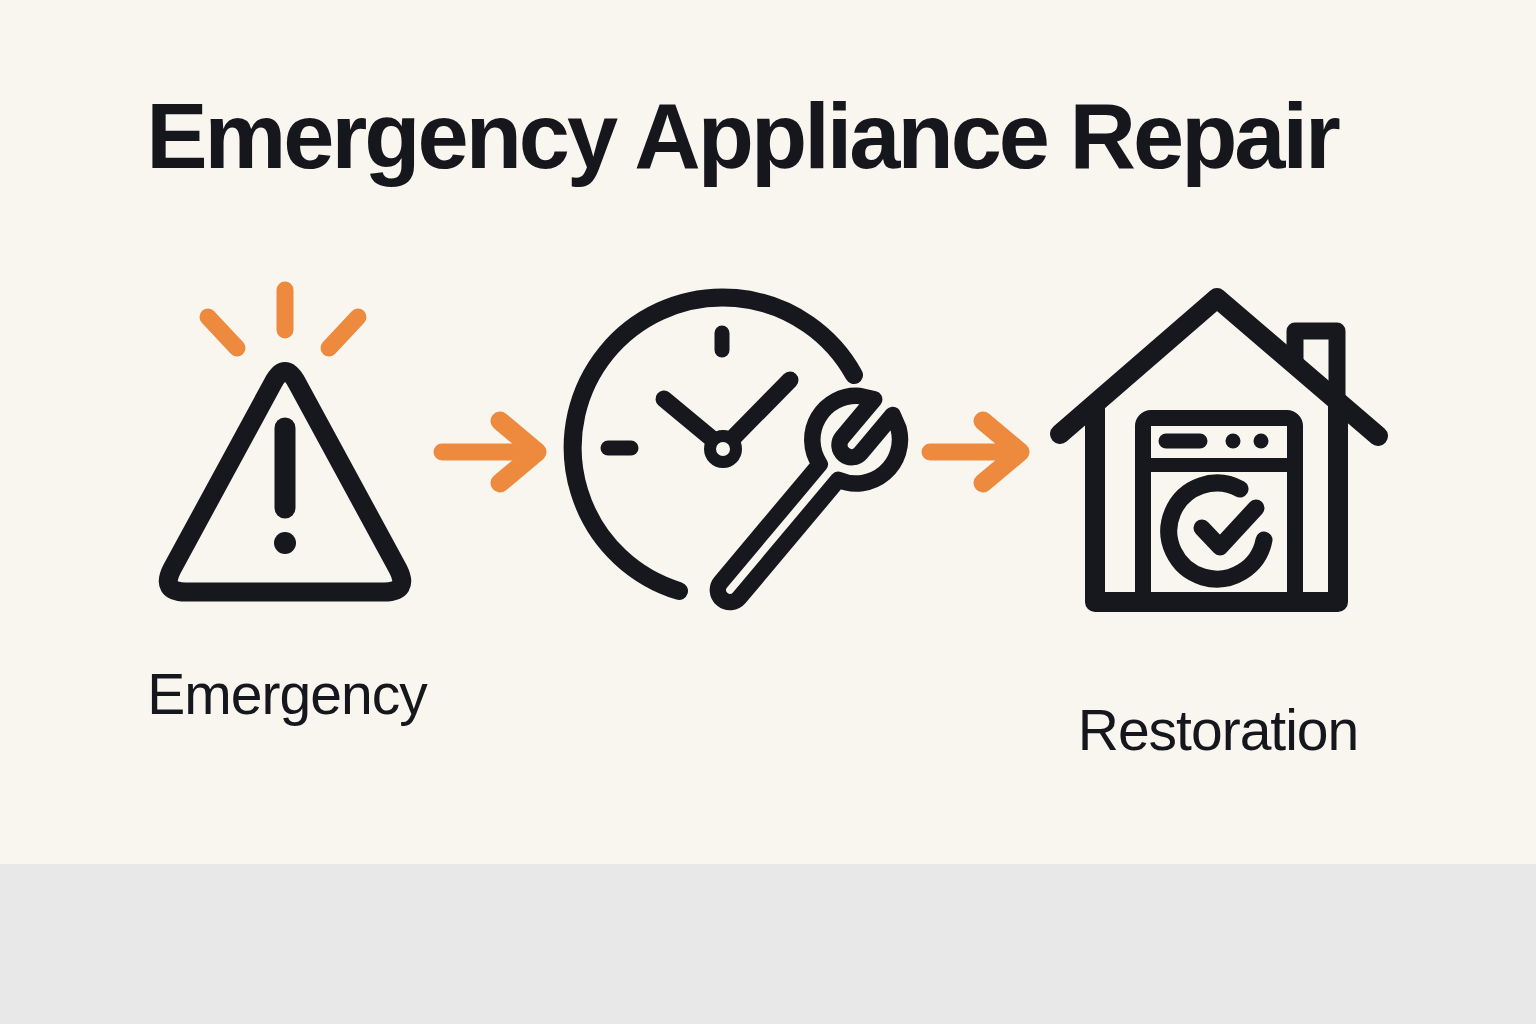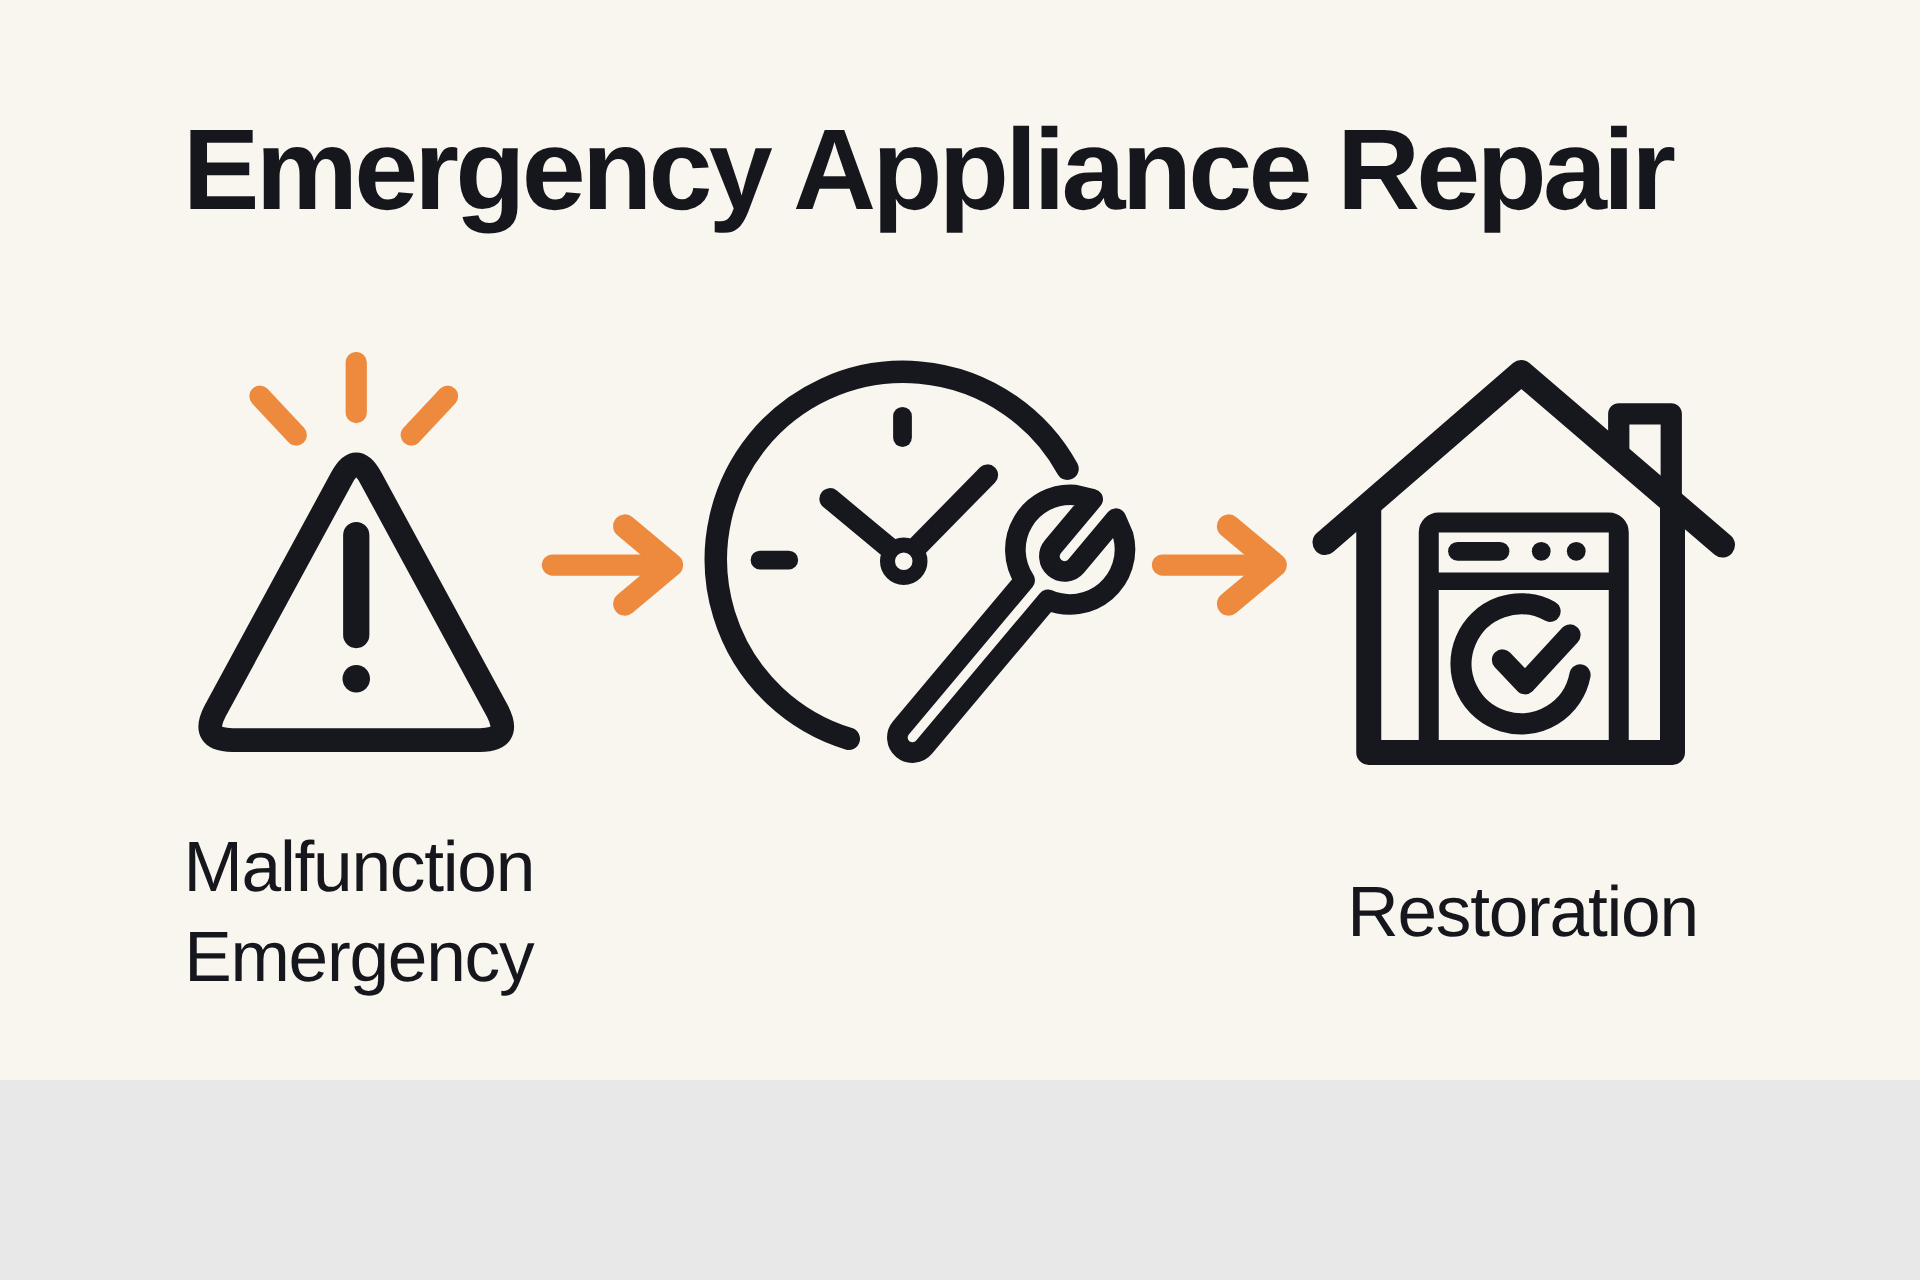--- a/index.html
+++ b/index.html
@@ -88,21 +88,20 @@
       <path stroke-width="14" d="M 1143,465 L 1295,465"></path>
       <path stroke-width="15" d="M 1166,441 L 1200,441"></path>
       <circle cx="1233" cy="441" r="7.5" fill="#16181D" stroke="none"></circle>
       <circle cx="1261" cy="441" r="7.5" fill="#16181D" stroke="none"></circle>
       <path stroke-width="17" d="M 1264,540 A 48,48 0 1 1 1240,489"></path>
       <path stroke-width="17" d="M 1202,528 L 1220,547 L 1256,508"></path>
     </g>
   </svg>
 
   <div class="step-label label-1">
-    <div>Malfunction</div>
     <div>Emergency</div>
   </div>
   <div class="step-label label-2">
   </div>
   <div class="step-label label-3">
     <div>Restoration</div>
   </div>
 
 </div>
 

